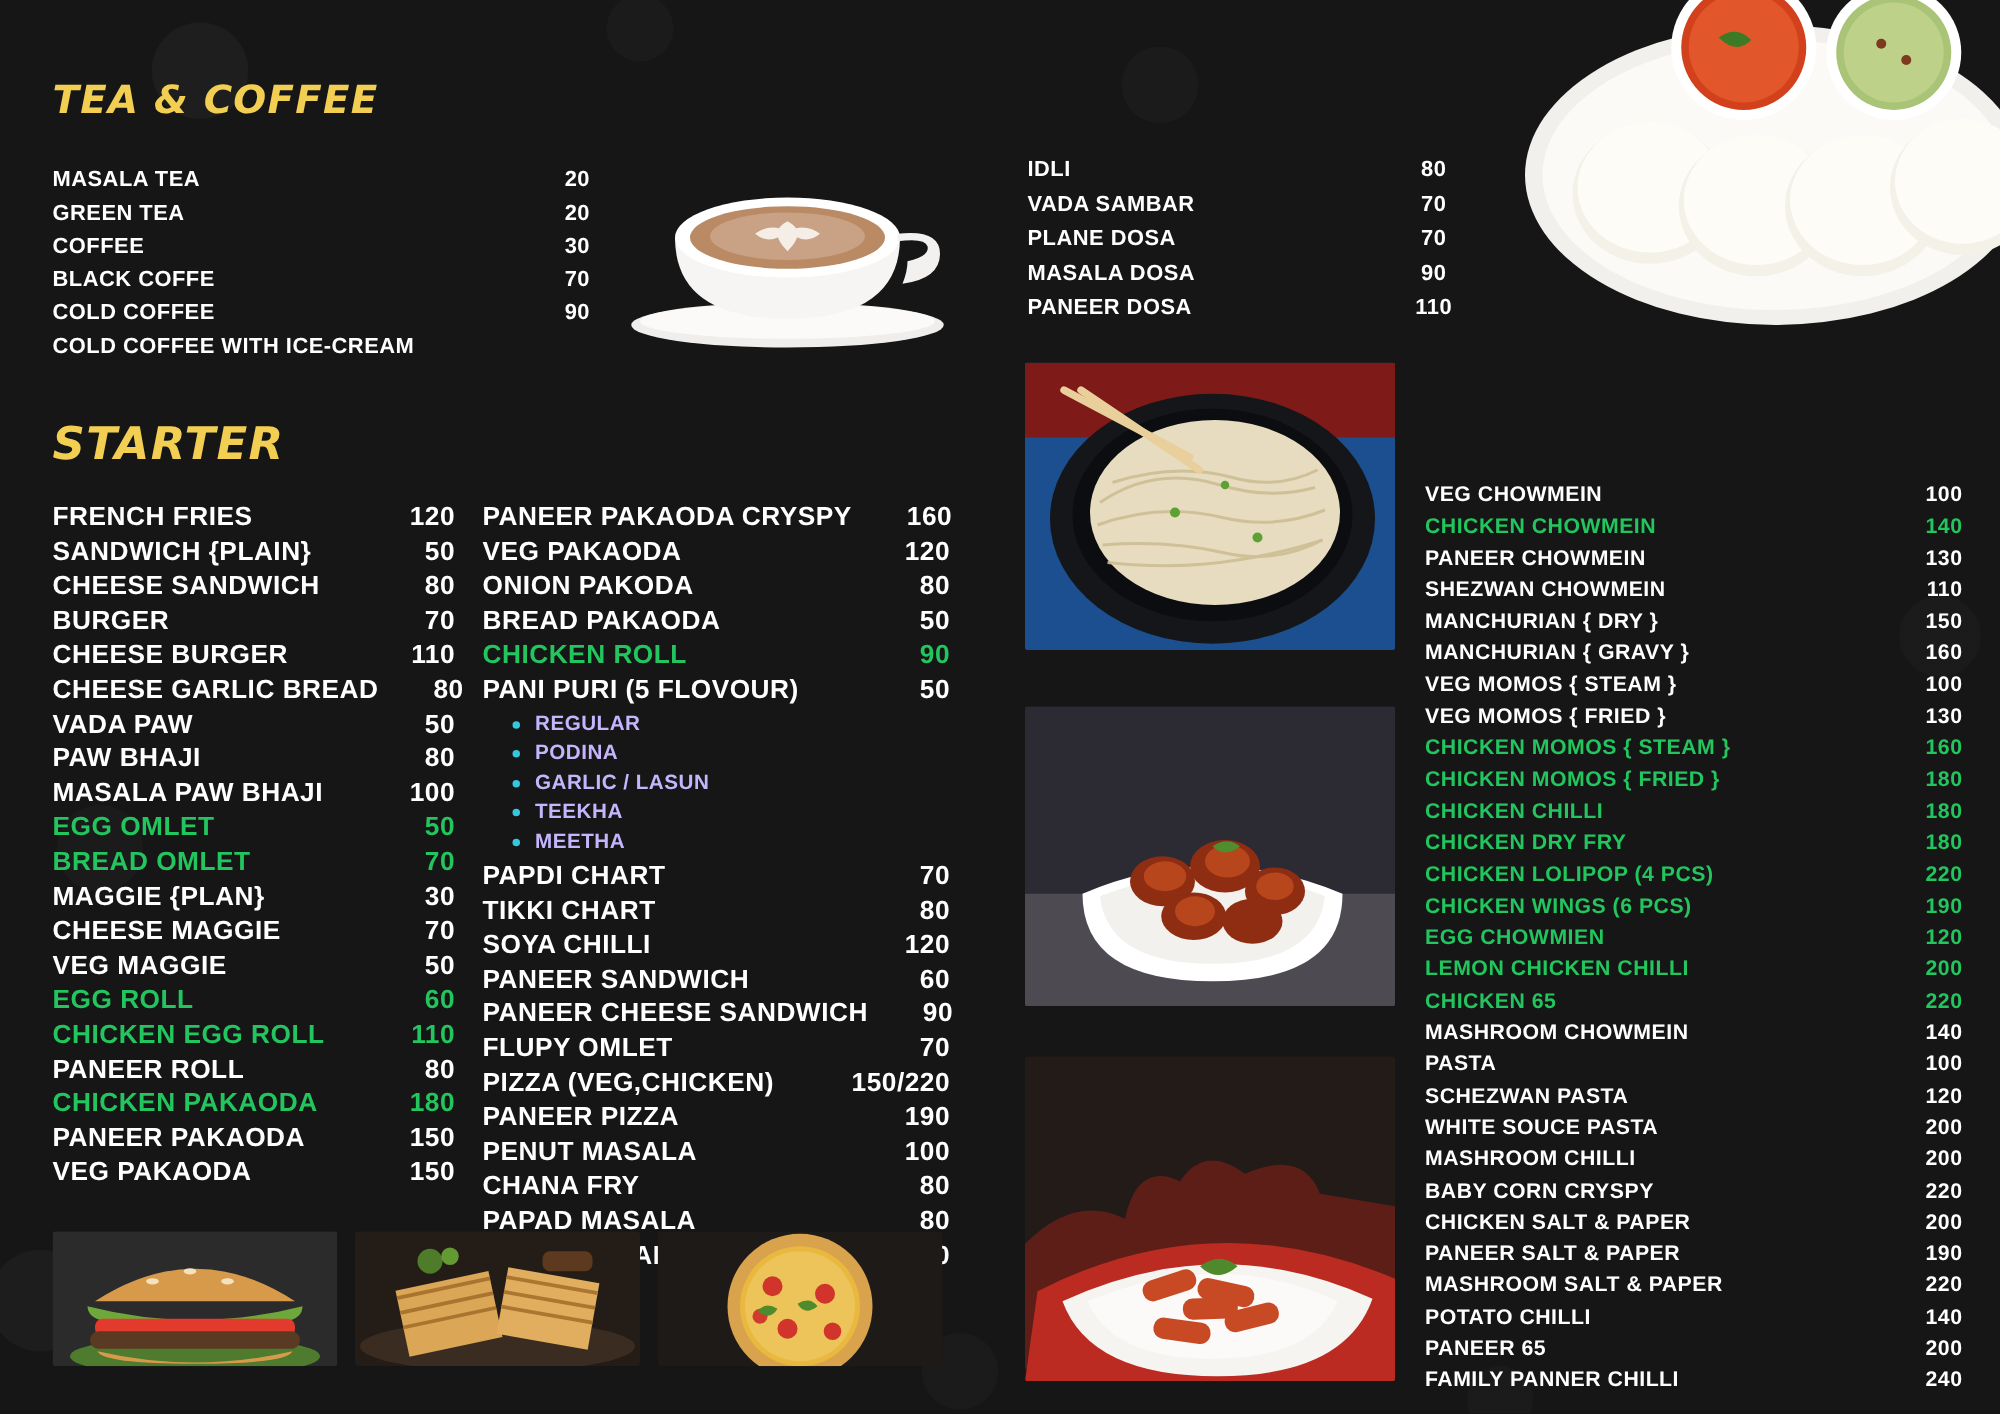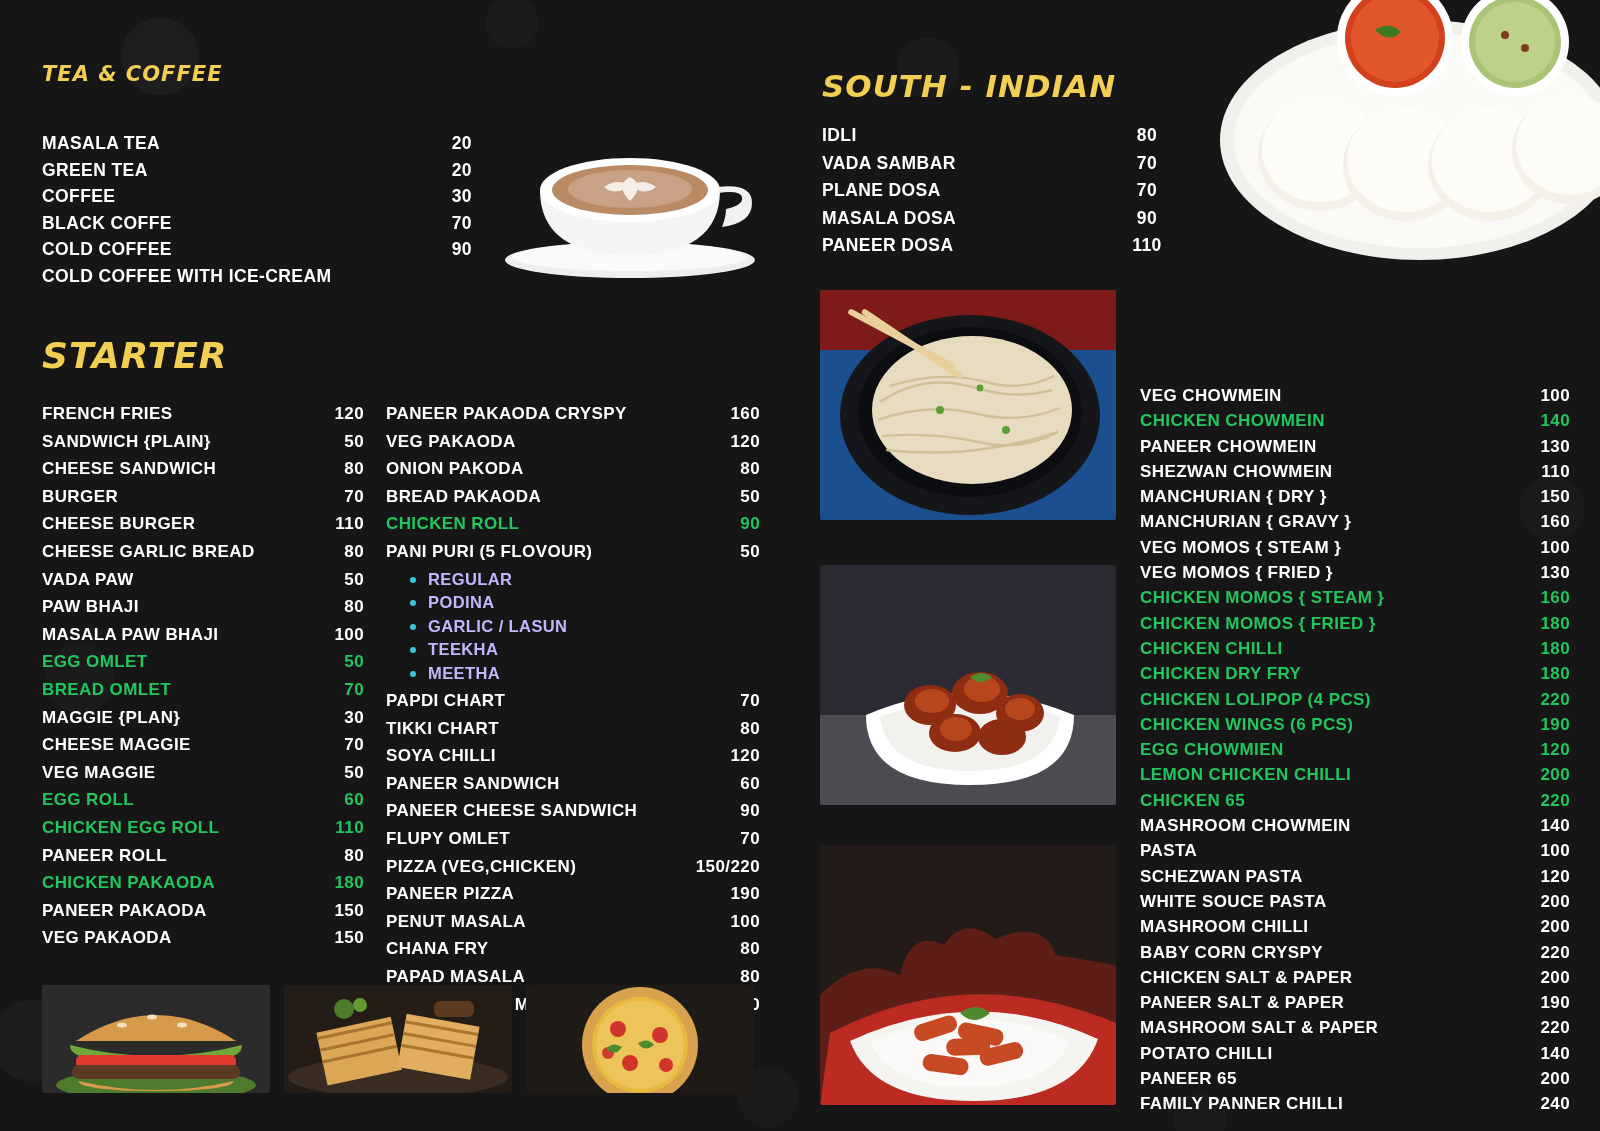--- a/index.html
+++ b/index.html
@@ -33,21 +33,21 @@
   .right-col { position: absolute; left: 800px; top: 0; width: 800px; height: 1131px; }
 
   .section-title {
     font-family: "DejaVu Sans", sans-serif;
     font-weight: bold;
     color: #f2cf52;
     letter-spacing: 1px;
     font-style: italic;
     text-transform: uppercase;
   }
-  .title-tea { position: absolute; left: 42px; top: 62px; font-size: 21px; }
+  .title-tea { position: absolute; left: 42px; top: 62px; font-size: 31px; }
   .title-starter { position: absolute; left: 42px; top: 335px; font-size: 36px; }
   .title-south { position: absolute; left: 22px; top: 68px; font-size: 31px; }
   .title-chinese { position: absolute; left: 342px; top: 295px; font-size: 33px; }
 
   .list { list-style: none; }
   .row {
     display: flex;
     align-items: baseline;
     color: #ffffff;
     font-weight: bold;
@@ -66,21 +66,21 @@
 
   
   .coffee-img {
     position: absolute; left: 480px; top: 95px;
     width: 290px; height: 190px;
   }
 
   
   .starter-a { position: absolute; left: 42px; top: 400px; width: 322px; }
   .starter-b { position: absolute; left: 386px; top: 400px; width: 374px; }
-  .starter-a .row, .starter-b .row { line-height: 27.6px; font-size: 17px; gap: 44px; }
+  .starter-a .row, .starter-b .row { line-height: 27.6px; font-size: 21px; gap: 44px; }
   .starter-a .pr { width: 56px; }
   .starter-b .pr { width: 86px; }
 
   .yellow { color: #22c55e; }
   .sub-list { list-style: none; margin: 2px 0 2px 22px; }
   .sub-list li {
     color: #c4b5fd;
     font-weight: bold;
     font-size: 16.5px;
     line-height: 23.5px;
@@ -387,21 +387,20 @@
           <circle cx="82" cy="68" r="6" fill="#cf3c2b"></circle>
           <path d="M112 58 q10 -6 16 2 q-10 8 -16 -2z" fill="#4e8b2c"></path>
           <path d="M96 62 q-10 -6 -16 2 q10 8 16 -2z" fill="#4e8b2c"></path>
         </svg>
       </div>
     </div>
   </div>
 
   <div class="right-col">
 
-    <div class="section-title title-south">SOUTH - INDIAN</div>
 
     <ul class="list south-list">
       <li class="row">
         <span class="nm">IDLI</span>
         <span class="pr">80</span>
       </li>
       <li class="row">
         <span class="nm">VADA SAMBAR</span>
         <span class="pr">70</span>
       </li>

